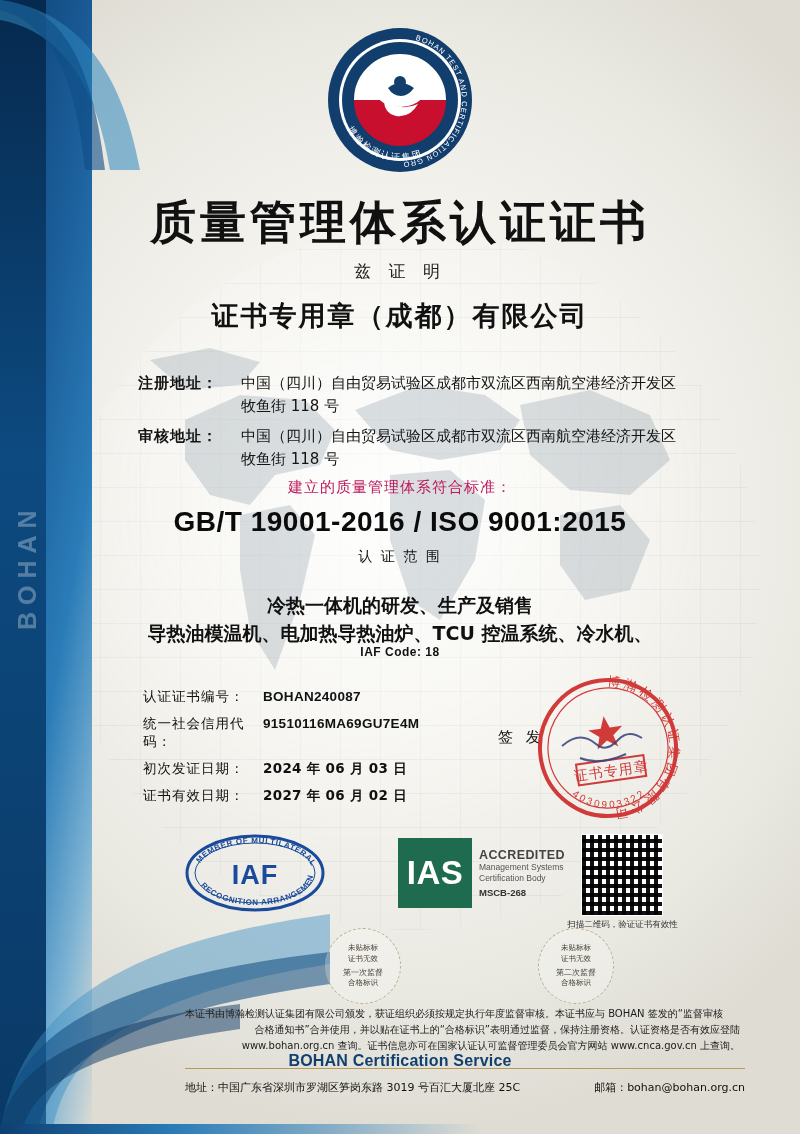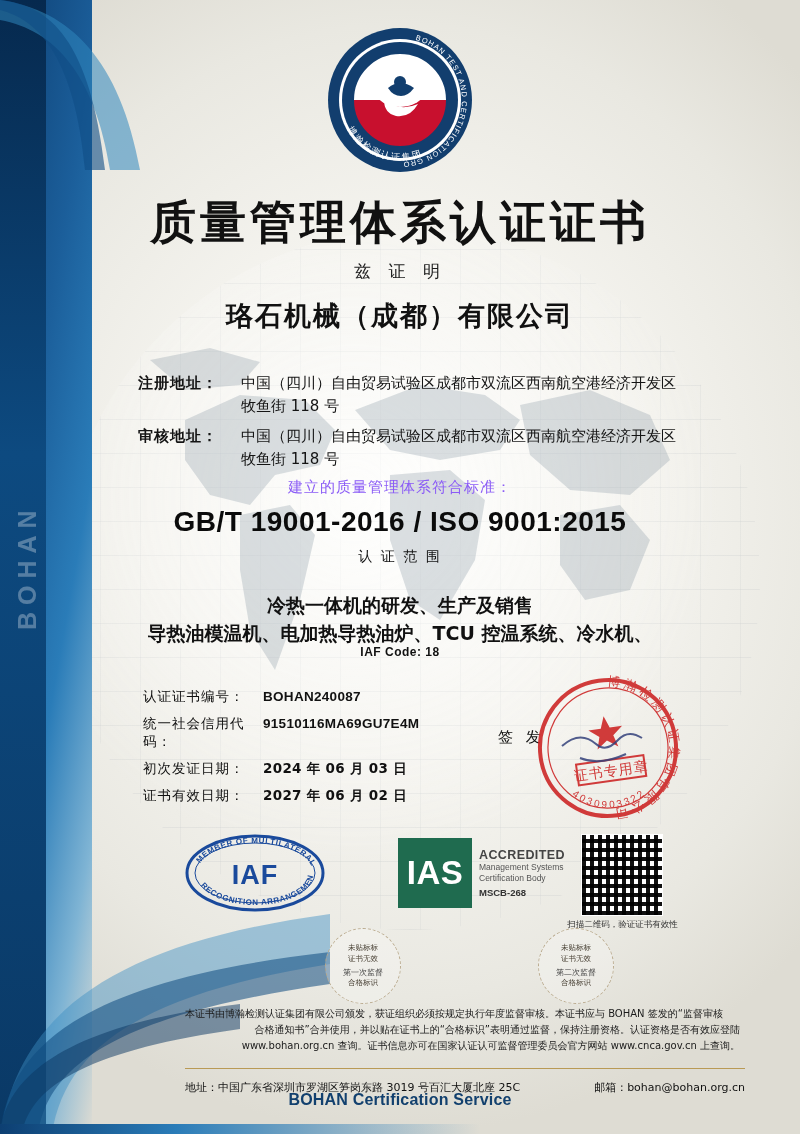--- a/index.html
+++ b/index.html
@@ -171,21 +171,21 @@
     flex: 1;
   }
   .std-lead {
     position: absolute;
     left: 0; right: 0;
     top: 478px;
     text-align: center;
     font-family: "DejaVu Sans", sans-serif;
     font-size: 15px;
     letter-spacing: 1px;
-    color: #8b5cf6;
+    color: #be185d;
   }
   .std-main {
     position: absolute;
     left: 0; right: 0;
     top: 506px;
     text-align: center;
     font-family: "Liberation Sans", sans-serif;
     font-weight: bold;
     font-size: 28px;
     letter-spacing: 0.5px;
@@ -403,21 +403,20 @@
   .footer-title {
     position: absolute;
     left: 0; right: 0;
     top: 1052px;
     text-align: center;
     font-family: "Liberation Sans", sans-serif;
     font-weight: bold;
     font-size: 16px;
     color: #12406e;
     letter-spacing: 0.2px;
-    margin-top: 39px;
   }
   .footer-addr {
     position: absolute;
     left: 185px;
     top: 1080px;
     font-family: "DejaVu Sans", sans-serif;
     font-size: 11px;
     color: #111;
   }
   .footer-mail {
@@ -505,21 +504,21 @@
           <path id="arcBot" d="M14,74 a60,60 0 0 0 120,0" fill="none"></path>
           <text font-family="DejaVu Sans, sans-serif" font-size="9" fill="#ffffff" letter-spacing="2">
             <textPath href="#arcBot" startOffset="16%">博瀚检测认证集团</textPath>
           </text>
         </svg>
       </div>
     </div>
 
     <div class="title">质量管理体系认证证书</div>
     <div class="subtitle">兹 证 明</div>
-    <div class="company">珞石机械（成都）有限公司</div>
+    <div class="company">证书专用章（成都）有限公司</div>
 
     <div class="addr-block">
       <div class="addr-row">
         <span class="addr-label">注册地址：</span>
         <span class="addr-val">中国（四川）自由贸易试验区成都市双流区西南航空港经济开发区牧鱼街 118 号</span>
       </div>
       <div class="addr-row">
         <span class="addr-label">审核地址：</span>
         <span class="addr-val">中国（四川）自由贸易试验区成都市双流区西南航空港经济开发区牧鱼街 118 号</span>
       </div>

